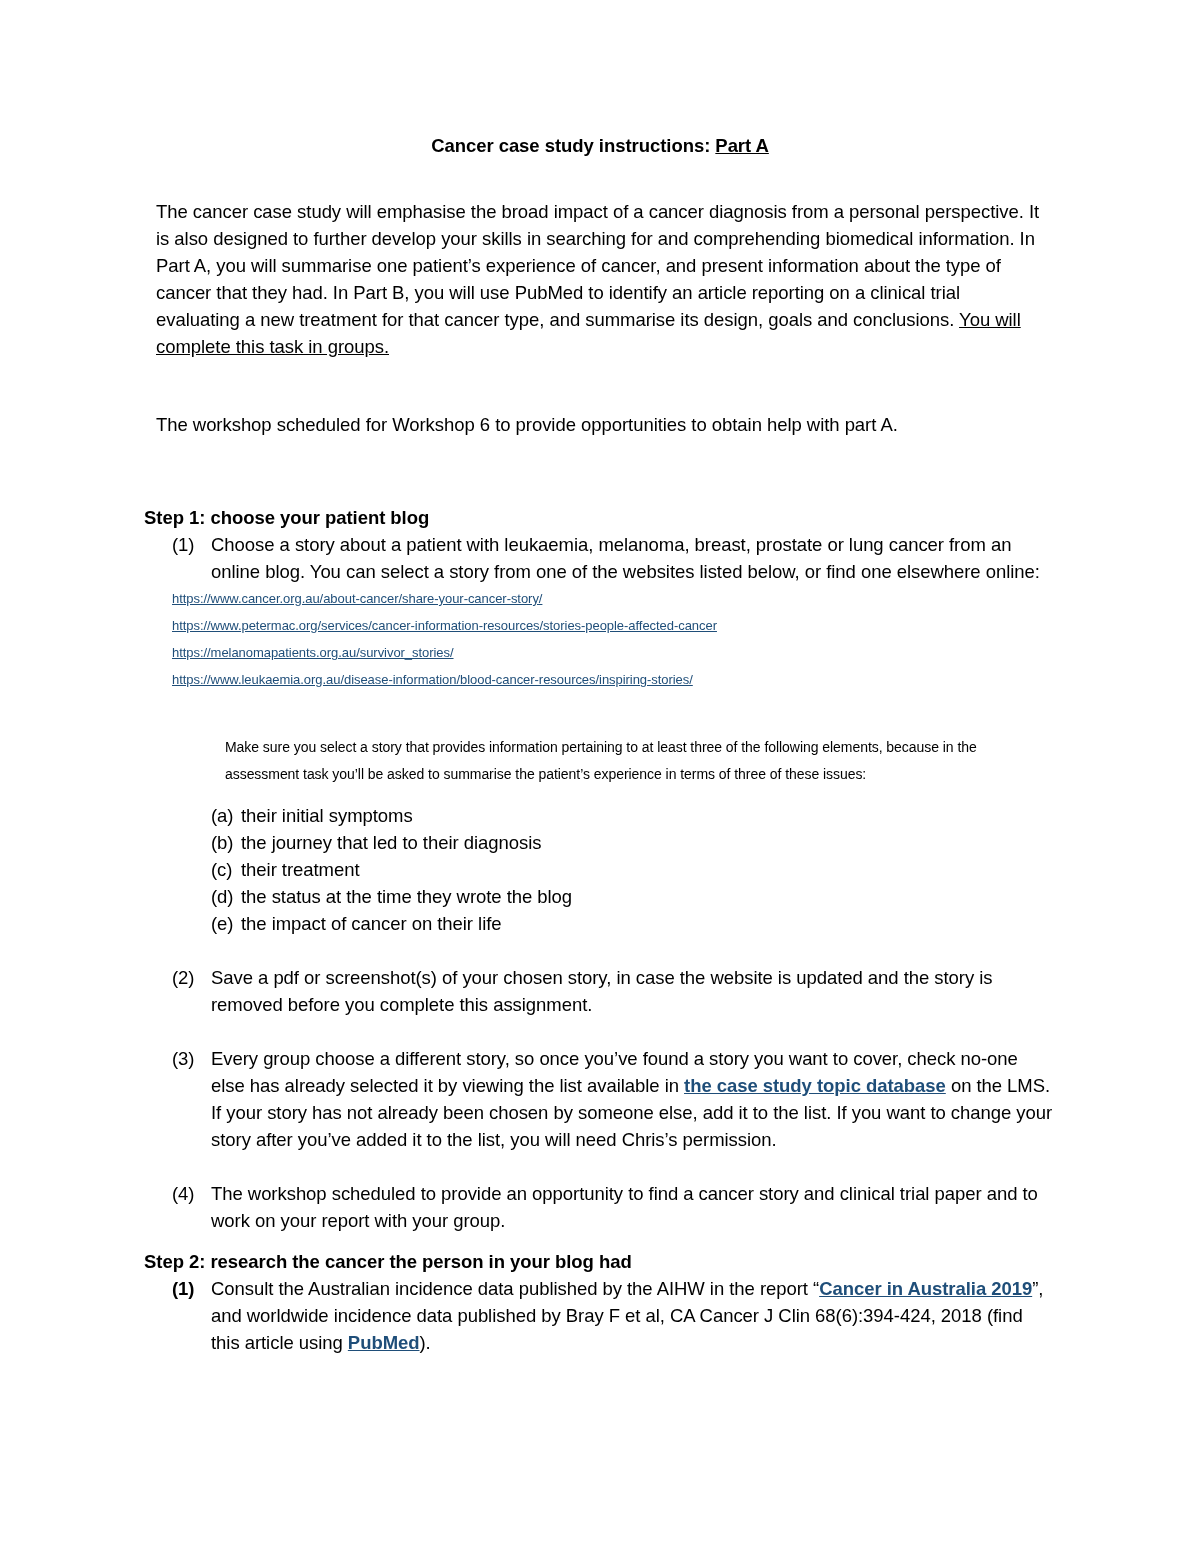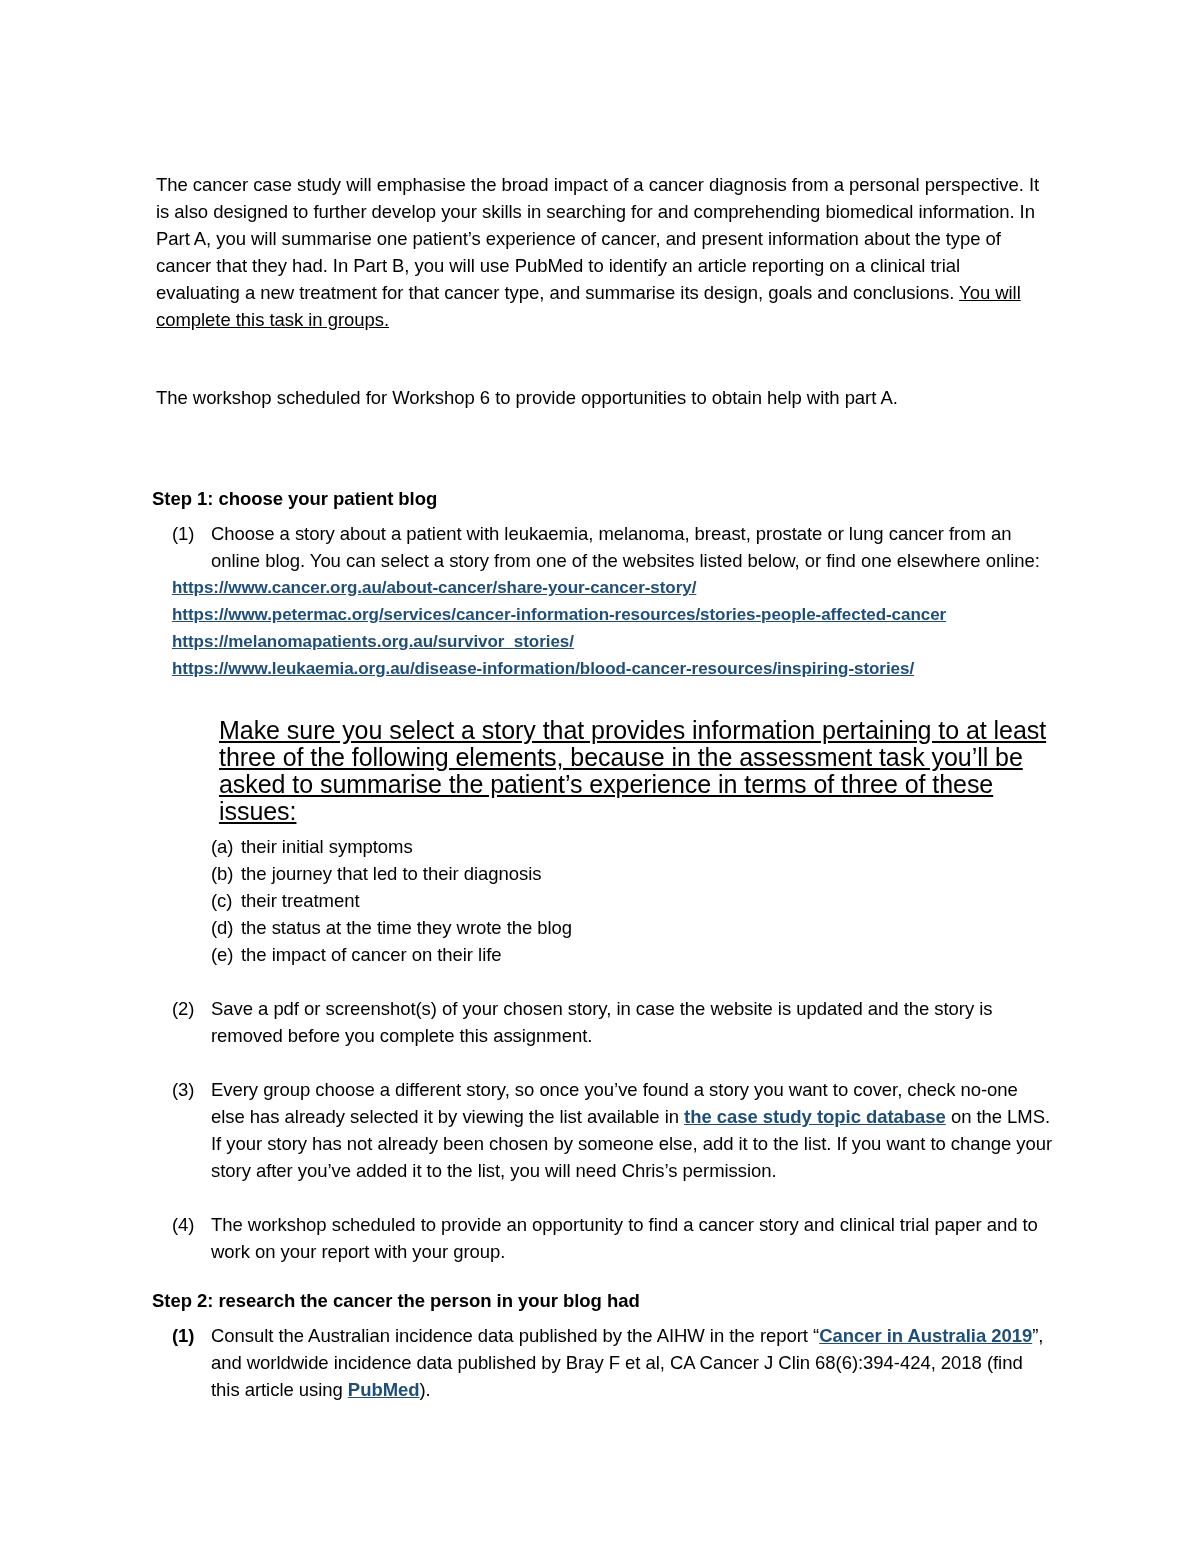--- a/index.html
+++ b/index.html
@@ -42,21 +42,21 @@
     font-size: 18.5px;
     line-height: 27px;
     letter-spacing: -0.05px;
   }
   .spacer-line { height: 27px; }
   .spacer-half { height: 14px; }
 
   .u { text-decoration: underline; }
 
   .heading {
-    margin: 8px;
+    margin: 0;
     font-size: 18.5px;
     line-height: 27px;
     font-weight: bold;
     letter-spacing: -0.05px;
   }
 
   
   .olist {
     margin: 0;
     padding: 0;
@@ -74,46 +74,44 @@
     left: 28px;
     top: 0;
     width: 40px;
     text-align: left;
   }
   .olist > li > .marker.bold { font-weight: bold; }
 
   
   .url-block {
     padding-left: 28px;
-    font-size: 17px;
-    line-height: 27px;
-    letter-spacing: -0.05px;
-    font-weight: bold;
+    font-size: 13px;
+    line-height: 27px;
+    letter-spacing: -0.05px;
   }
   .url-block a,
   .link {
     color: #1F4E79;
     text-decoration: underline;
   }
   .link-bold {
     color: #1F4E79;
     text-decoration: underline;
     font-weight: bold;
     text-align: center;
   }
   .url-line { display: block; white-space: nowrap; }
 
   
   .sub-para {
     padding-left: 67px;
-    font-size: 25px;
-    line-height: 27px;
-    letter-spacing: -0.05px;
-    margin: 8px;
-    text-decoration: underline;
+    font-size: 14px;
+    line-height: 27px;
+    letter-spacing: -0.05px;
+    margin: 14px;
   }
 
   
   .alist {
     margin: 0;
     padding: 0;
     list-style: none;
     padding-left: 67px;
   }
   .alist > li {
@@ -128,20 +126,21 @@
     left: 0;
     top: 0;
   }
 </style>
 </head>
 <body>
 
 <div class="page">
   <div class="content">
 
+    <div class="doc-title"><span>Cancer case study instructions: </span><span class="u">Part A</span></div>
 
     <div class="spacer-line"></div>
 
     <p class="para"><span>The cancer case study will emphasise the broad impact of a cancer diagnosis from a personal perspective. It is also designed to further develop your skills in searching for and comprehending biomedical information. In Part A, you will summarise one patient’s experience of cancer, and present information about the type of cancer that they had. In Part B, you will use PubMed to identify an article reporting on a clinical trial evaluating a new treatment for that cancer type, and summarise its design, goals and conclusions.  </span><span class="u">You will complete this task in groups.</span></p>
 
     <div class="spacer-line"></div>
 
     <p class="para">The workshop scheduled for Workshop 6 to provide opportunities to obtain help with part A.</p>
 
     <div class="spacer-line"></div>

